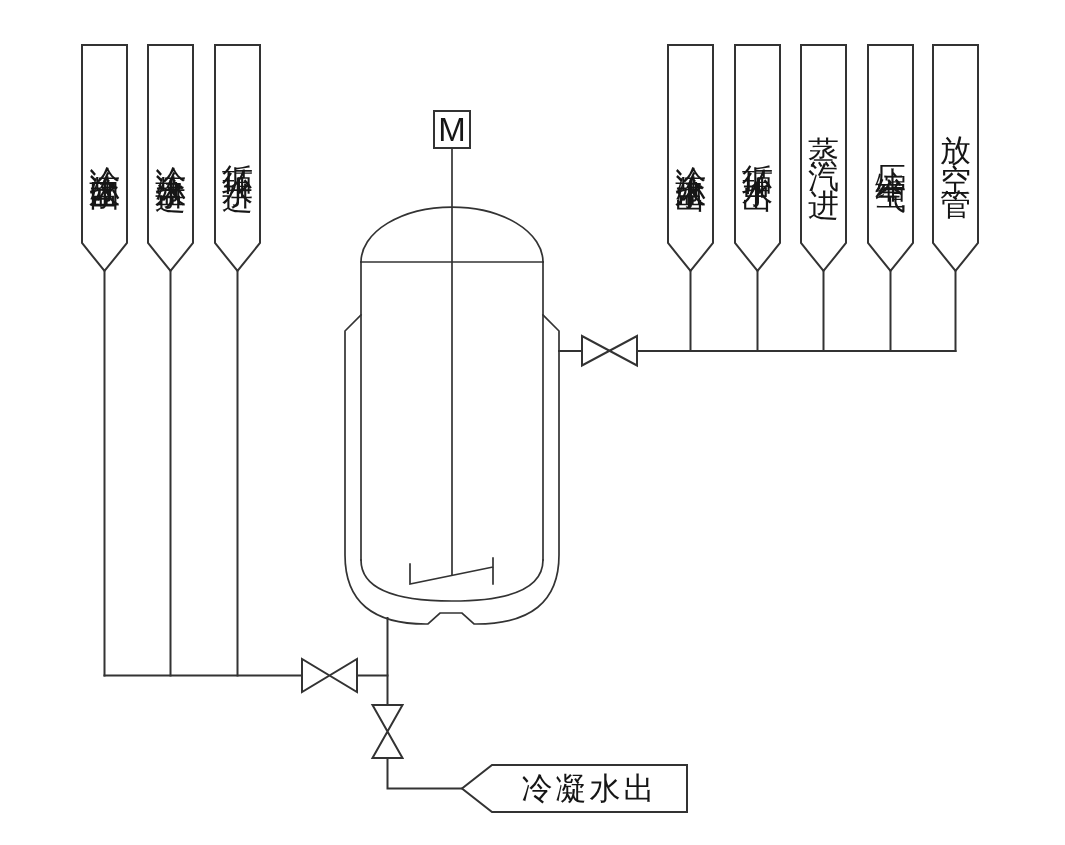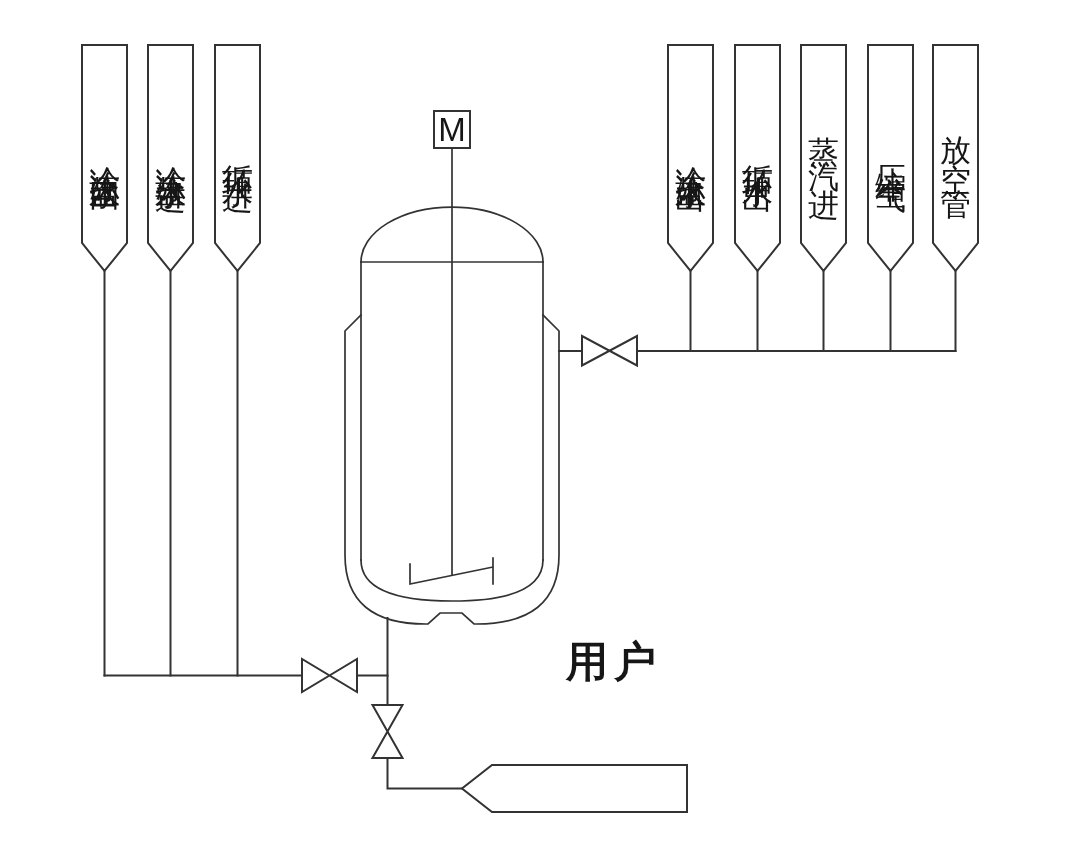--- a/index.html
+++ b/index.html
@@ -122,18 +122,18 @@
   <div class="vlabel ls3" style="left:801px">
     <span>蒸汽进</span>
   </div>
   <div class="vlabel ls4" style="left:868px">
     <span>压缩空气</span>
   </div>
   <div class="vlabel ls3" style="left:933px">
     <span>放空管</span>
   </div>
 
+  <div class="hlabel">
+    <span>冷凝水出</span>
+  </div>
 
-  <div class="title">
-    <span>用户</span>
-  </div>
 
 </div>
 
 </body></html>

